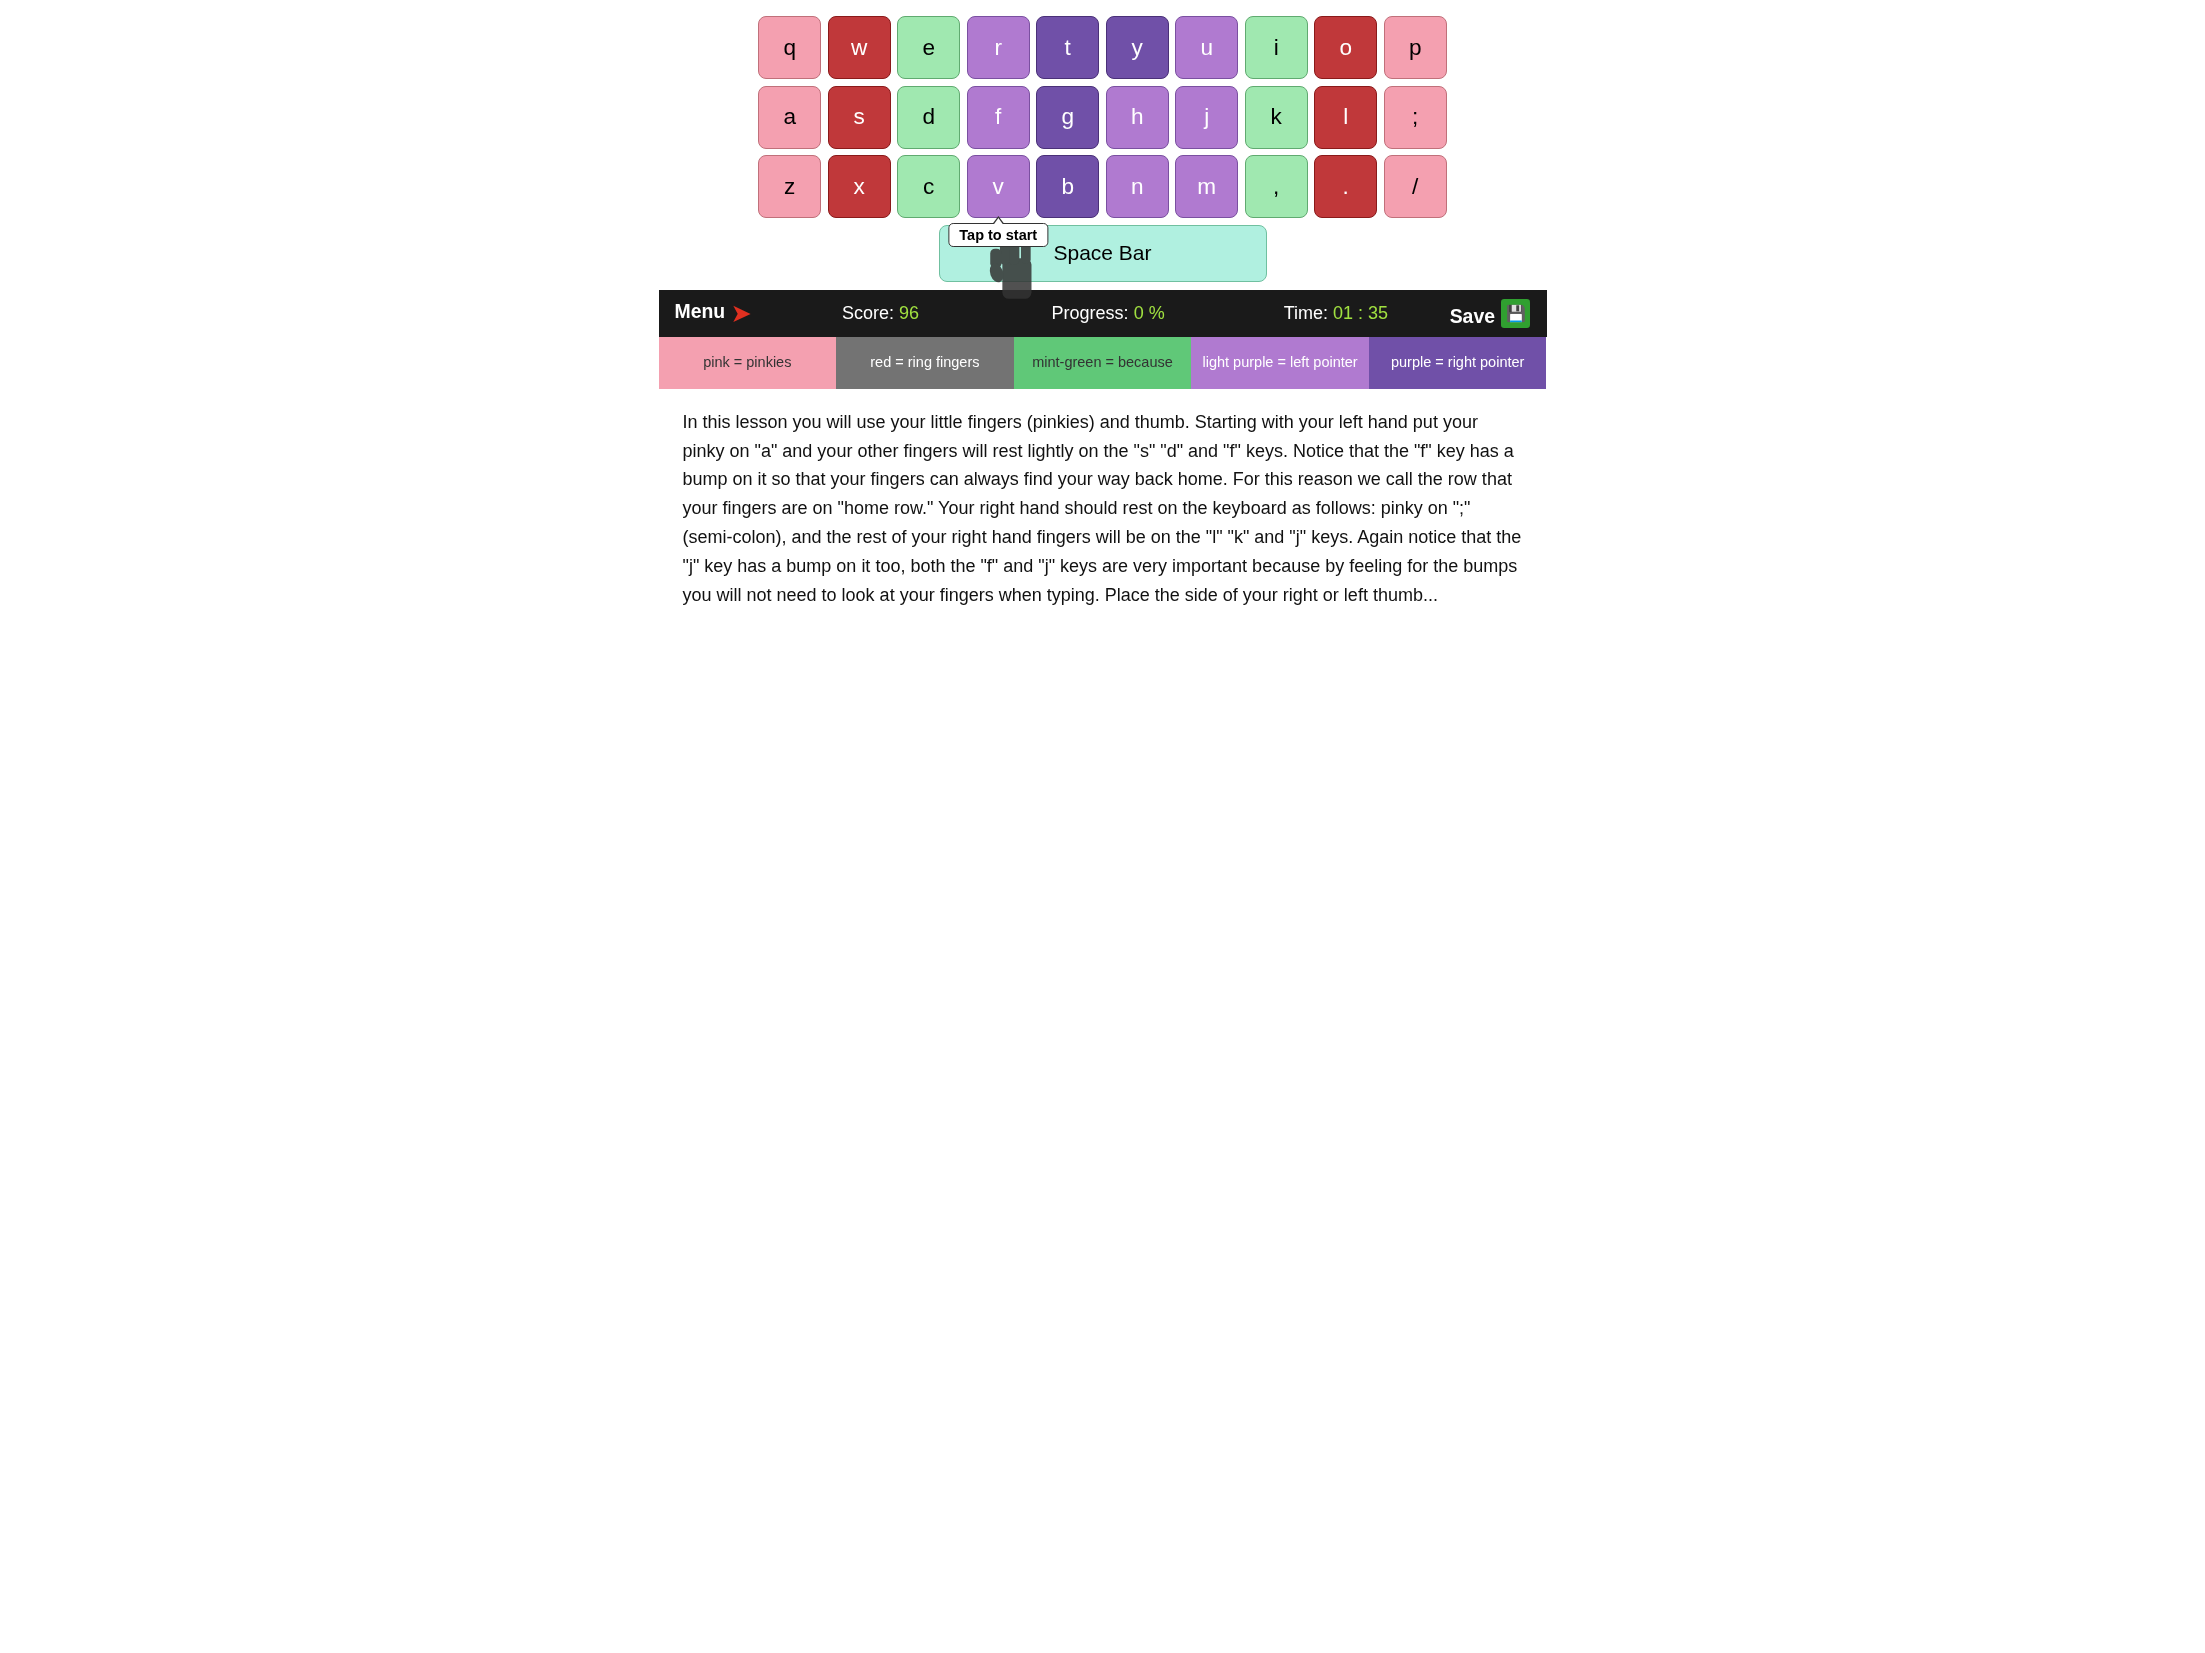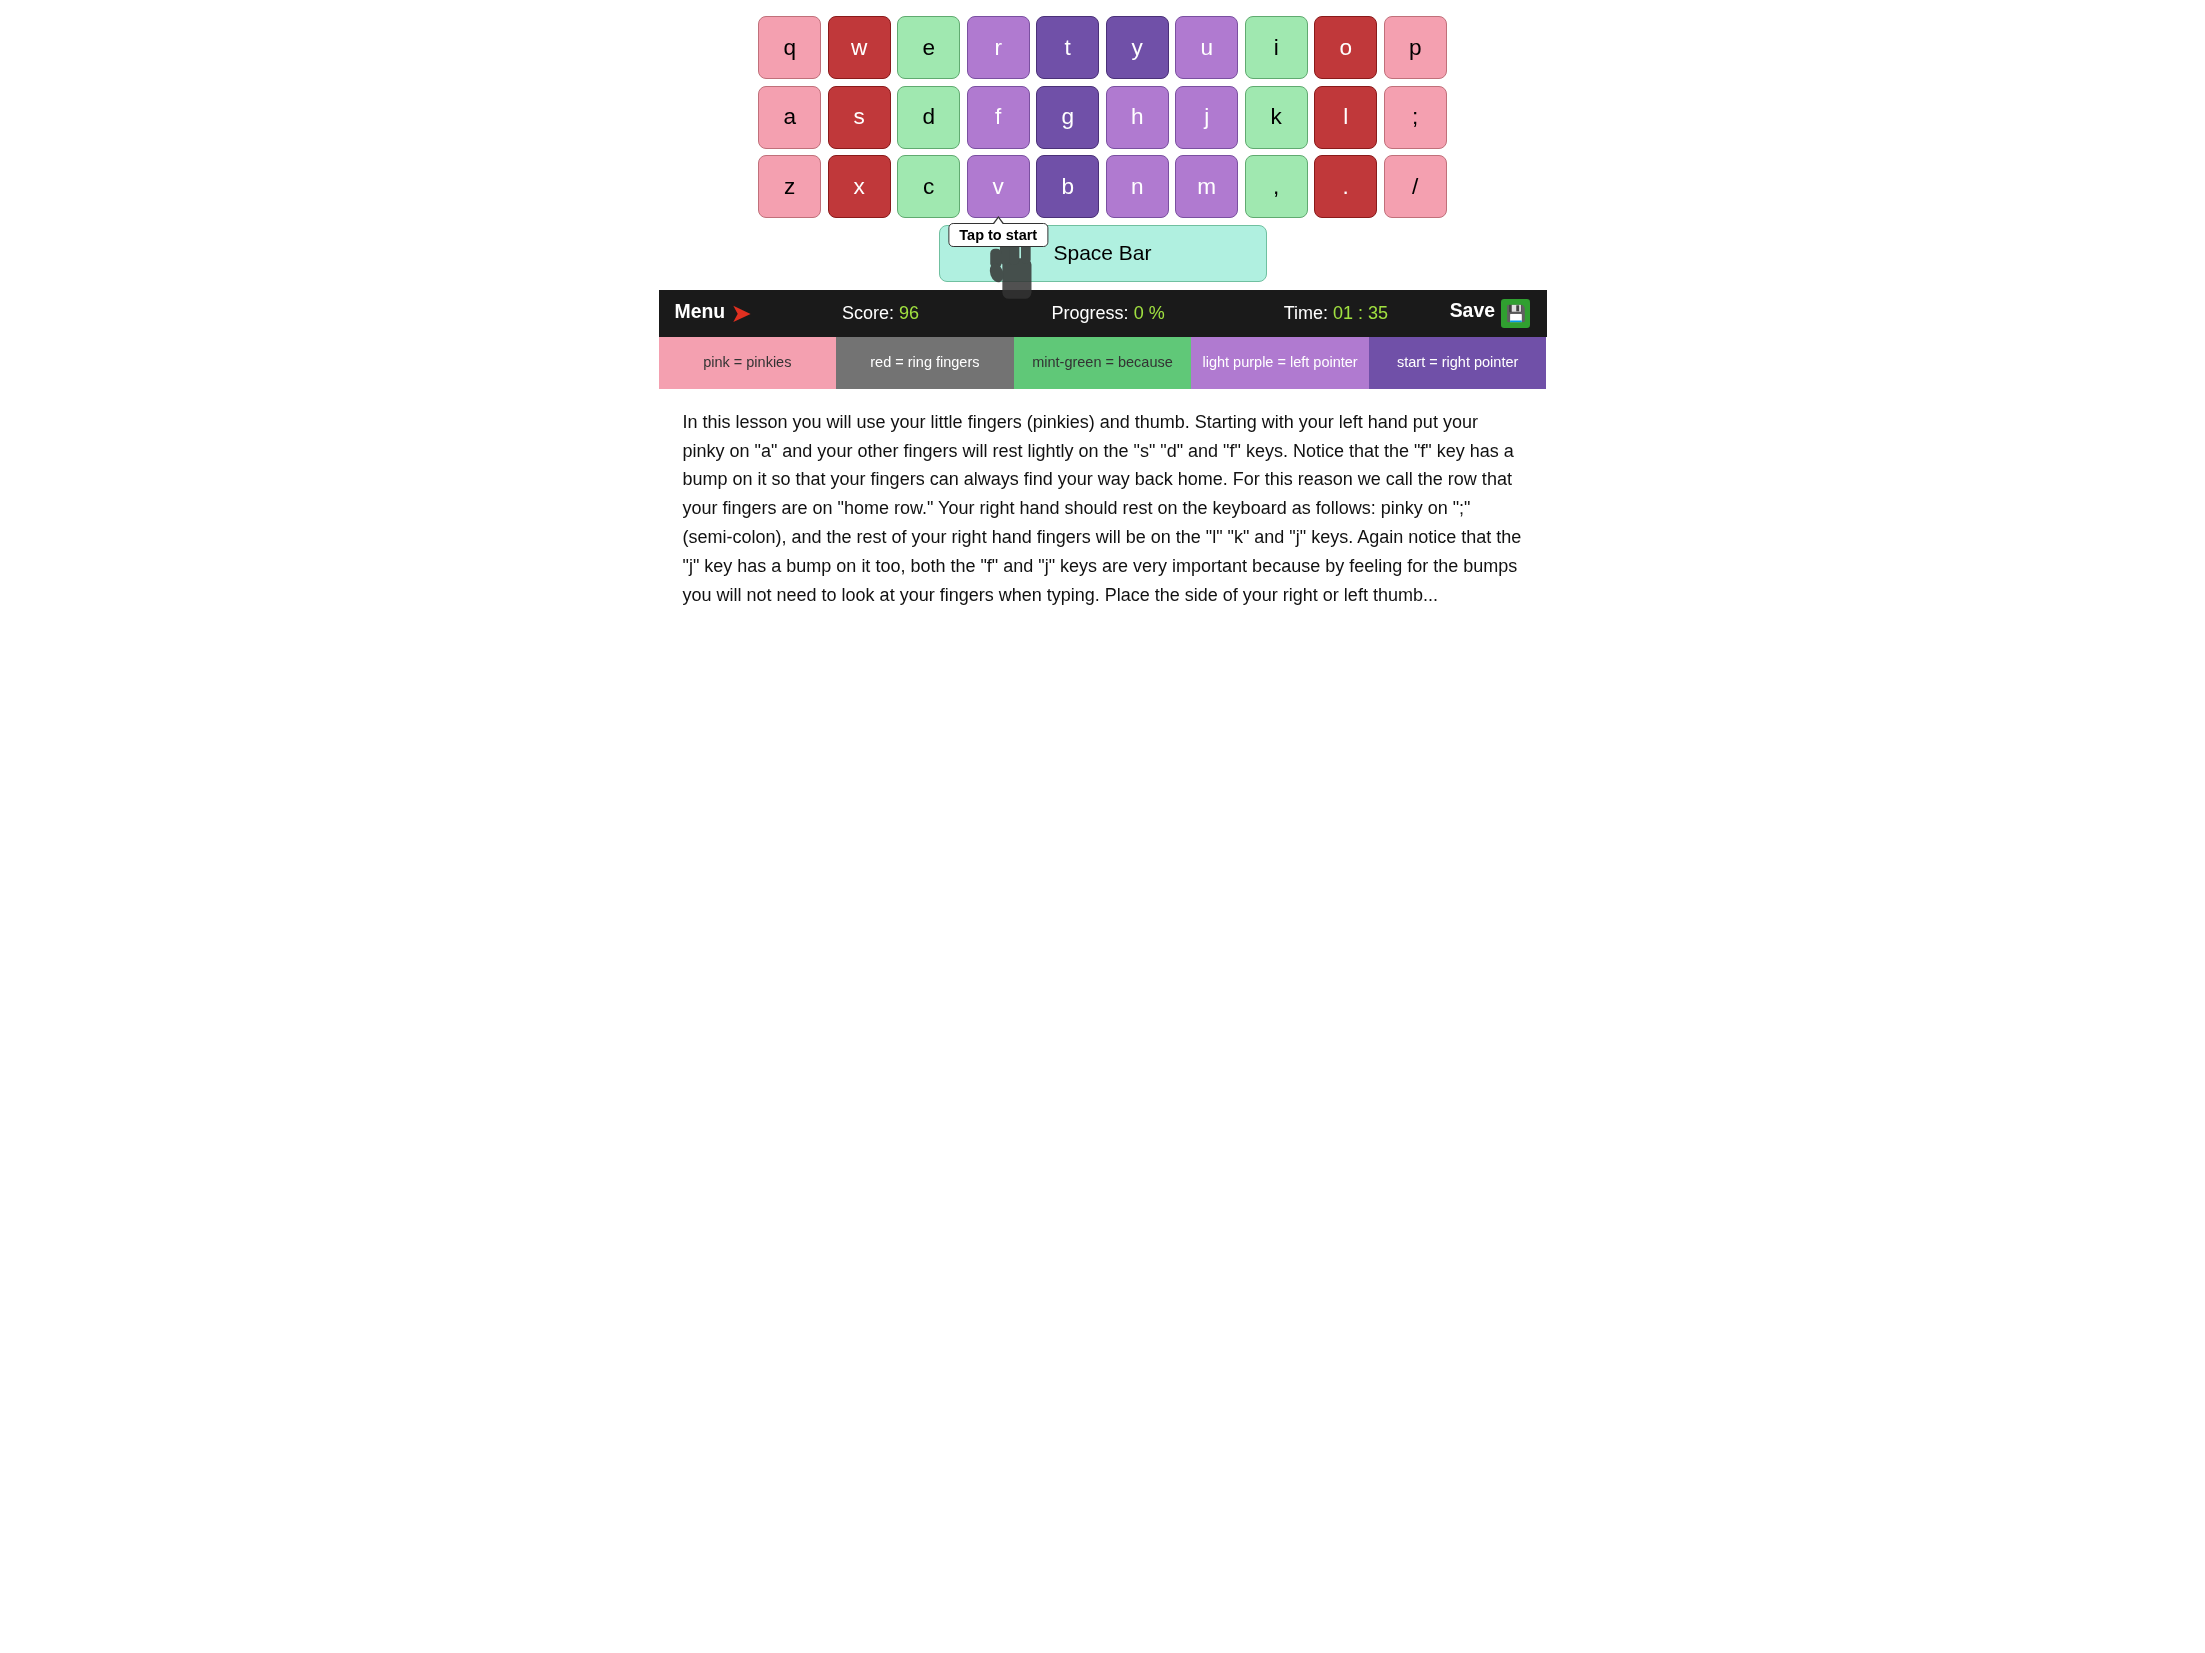--- a/index.html
+++ b/index.html
@@ -143,21 +143,21 @@
       align-items: center;
       justify-content: center;
       font-size: 18px;
     }
     .toolbar-value-green {
       color: #a0e040;
       font-size: 18px;
     }
     .toolbar-save {
       display: flex;
-      align-items: flex-start;
+      align-items: flex-end;
       gap: 6.5px;
       font-size: 19.4px;
       font-weight: bold;
     }
     .save-icon {
       background: #30a030;
       color: #fff;
       width: 29px;
       height: 29px;
       border-radius: 3.2px;
@@ -306,19 +306,19 @@
     <span>Save</span>
     <div class="save-icon">💾</div>
   </div>
 </div>
 
 <div class="legend-bar">
   <div class="legend-item legend-pink">pink = pinkies</div>
   <div class="legend-item legend-red">red = ring fingers</div>
   <div class="legend-item legend-green">mint-green = because</div>
   <div class="legend-item legend-purple-light">light purple = left pointer</div>
-  <div class="legend-item legend-purple-dark">start = right pointer</div>
+  <div class="legend-item legend-purple-dark">purple = right pointer</div>
 </div>
 
 <div class="content-area">
   <p class="content-body">In this lesson you will use your little fingers (pinkies) and thumb. Starting with your left hand put your pinky on "a" and your other fingers will rest lightly on the "s" "d" and "f" keys. Notice that the "f" key has a bump on it so that your fingers can always find your way back home. For this reason we call the row that your fingers are on "home row." Your right hand should rest on the keyboard as follows: pinky on ";" (semi-colon), and the rest of your right hand fingers will be on the "l" "k" and "j" keys. Again notice that the "j" key has a bump on it too, both the "f" and "j" keys are very important because by feeling for the bumps you will not need to look at your fingers when typing. Place the side of your right or left thumb...</p>
 </div>
 
 
 </body></html>

